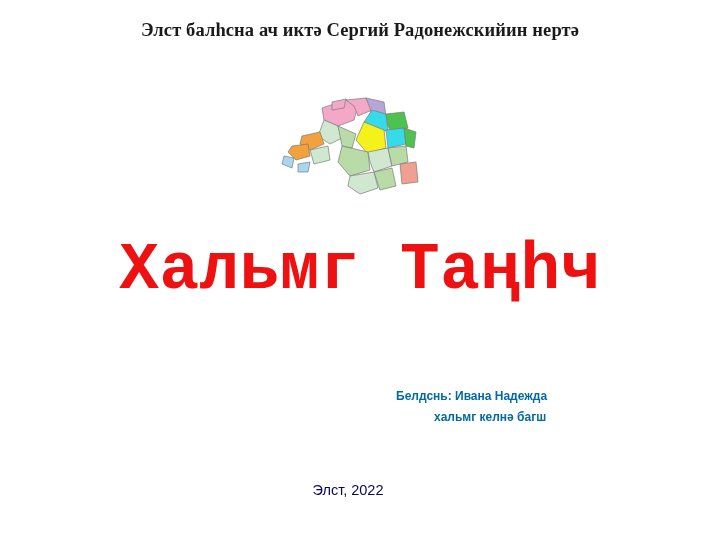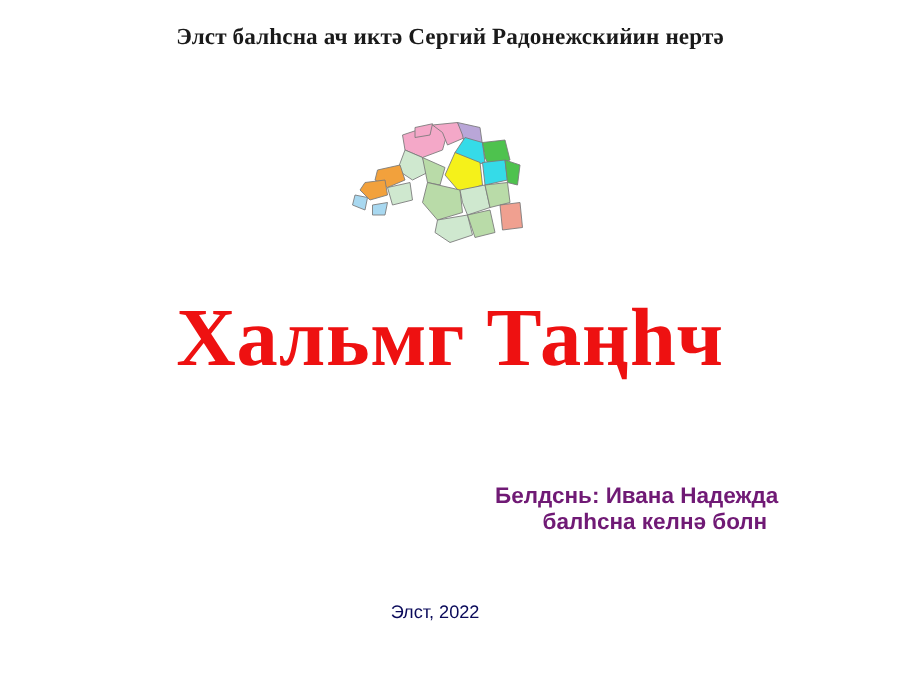--- a/index.html
+++ b/index.html
@@ -44,37 +44,37 @@
   }
   .map-wrap svg {
     display: inline-block;
   }
   .main-heading {
     position: absolute;
     top: 236px;
     left: 0;
     width: 720px;
     text-align: center;
-    font-family: Liberation Serif, serif;
+    font-family: Liberation Mono, monospace;
     font-weight: bold;
     font-size: 66px;
     line-height: 70px;
     color: #ee1111;
     letter-spacing: 0.5px;
   }
   .author-block {
     position: absolute;
     top: 386px;
     left: 396px;
     width: 300px;
     font-family: "Liberation Sans", sans-serif;
     font-weight: bold;
-    font-size: 18px;
+    font-size: 12px;
     line-height: 21px;
-    color: #701a75;
+    color: #0369a1;
   }
   .author-block .l1 { display: block; text-indent: 0; }
   .author-block .l2 { display: block; padding-left: 38px; }
   .author-block .l3 { display: block; padding-left: 38px; }
   .place-block {
     position: absolute;
     top: 482px;
     left: 0;
     width: 720px;
     text-align: center;
@@ -132,18 +132,18 @@
 
         <path d="M52 12 L66 9 L64 18 L52 20 Z" fill="#f4a8c8"></path>
       </g>
     </svg>
   </div>
 
   <div class="main-heading">Хальмг Таңһч</div>
 
   <div class="author-block">
     <span class="l1">Белдснь: Ивана Надежда</span>
-    <span class="l2">балһсна келнә болн</span>
+    <span class="l2">хальмг келнә багш</span>
   </div>
 
   <div class="place-block">Элст, 2022</div>
 
 </div>
 
 </body></html>

